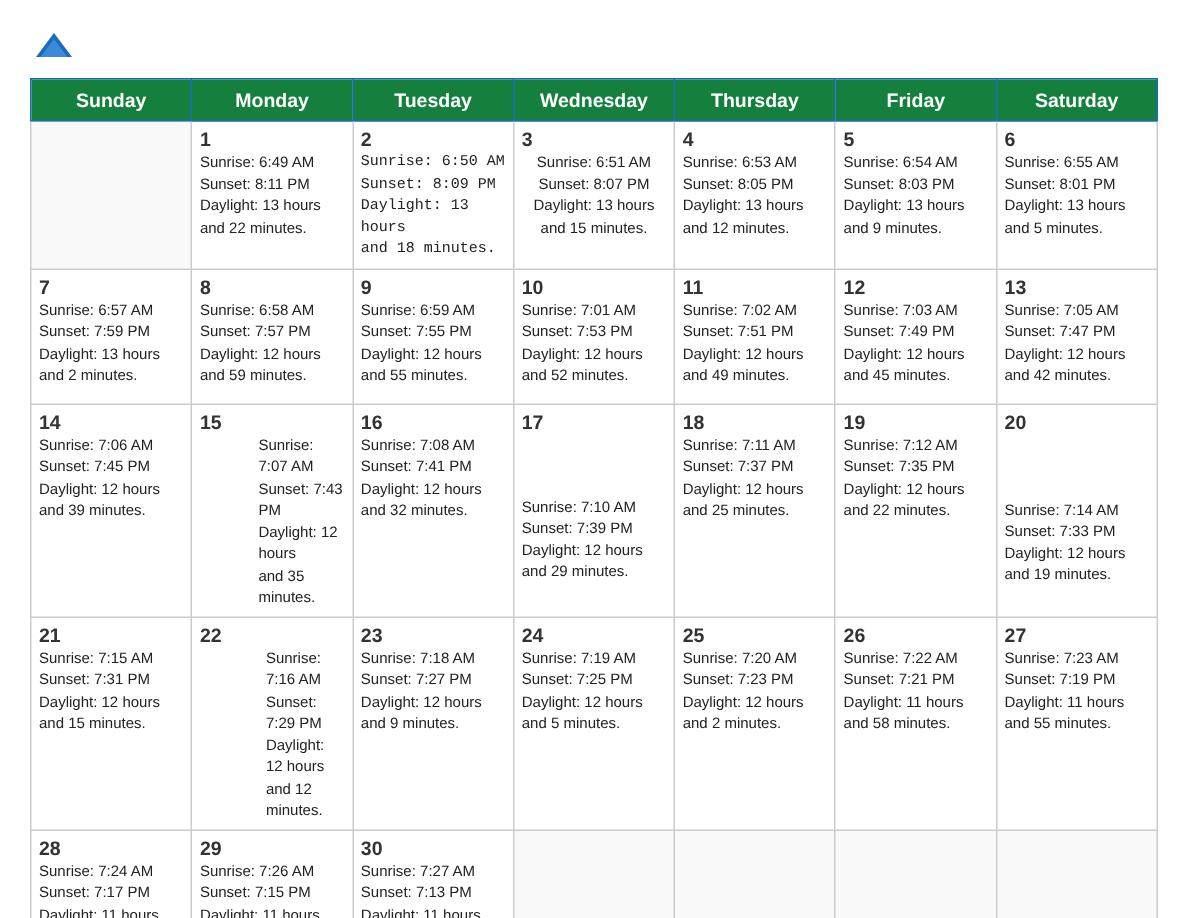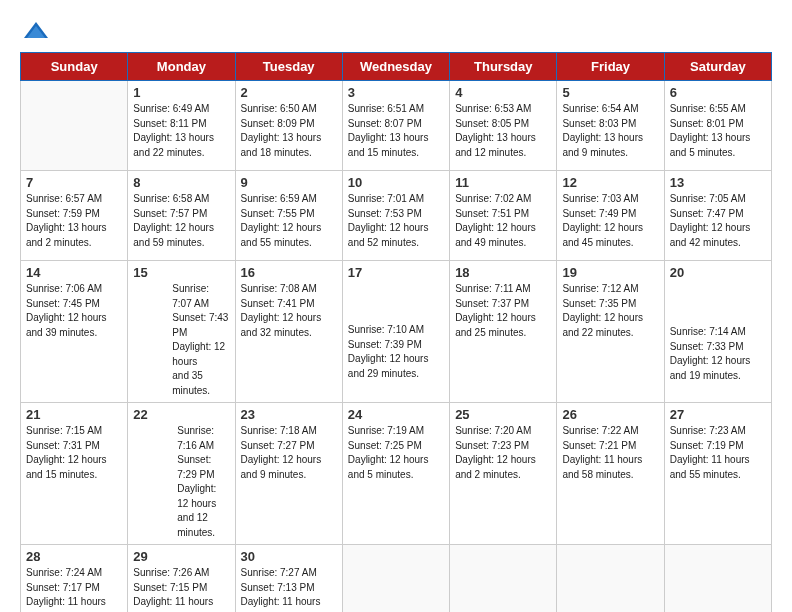--- a/index.html
+++ b/index.html
@@ -45,21 +45,21 @@
     .subtitle {
       font-size: 15px;
       color: #444;
     }
     table {
       width: 100%;
       border-collapse: collapse;
       table-layout: fixed;
     }
     thead tr th {
-      background: #b91c1c;
+      background: #15803d;
       color: #fff;
       padding: 6px 4px;
       font-size: 13px;
       font-weight: bold;
       border: 1px solid #1a6bbd;
       text-align: center;
     }
     tbody tr td {
       border: 1px solid #ccc;
       vertical-align: top;
@@ -119,28 +119,28 @@
         <td class="empty"></td>
         <td>
           <div class="day-num">1</div>
           <div class="day-info" style="white-space: pre-line;">Sunrise: 6:49 AM
 Sunset: 8:11 PM
 Daylight: 13 hours
 and 22 minutes.</div>
         </td>
         <td>
           <div class="day-num">2</div>
-          <div class="day-info" style="white-space: pre-line;">Sunrise: 6:50 AM
+          <div class="day-info" style="white-space: pre-line; font-family: Liberation Mono, monospace;">Sunrise: 6:50 AM
 Sunset: 8:09 PM
 Daylight: 13 hours
 and 18 minutes.</div>
         </td>
         <td>
           <div class="day-num">3</div>
-          <div class="day-info" style="white-space: pre-line;">Sunrise: 6:51 AM
+          <div class="day-info" style="white-space: pre-line; text-align: center;">Sunrise: 6:51 AM
 Sunset: 8:07 PM
 Daylight: 13 hours
 and 15 minutes.</div>
         </td>
         <td>
           <div class="day-num">4</div>
           <div class="day-info" style="white-space: pre-line;">Sunrise: 6:53 AM
 Sunset: 8:05 PM
 Daylight: 13 hours
 and 12 minutes.</div>

